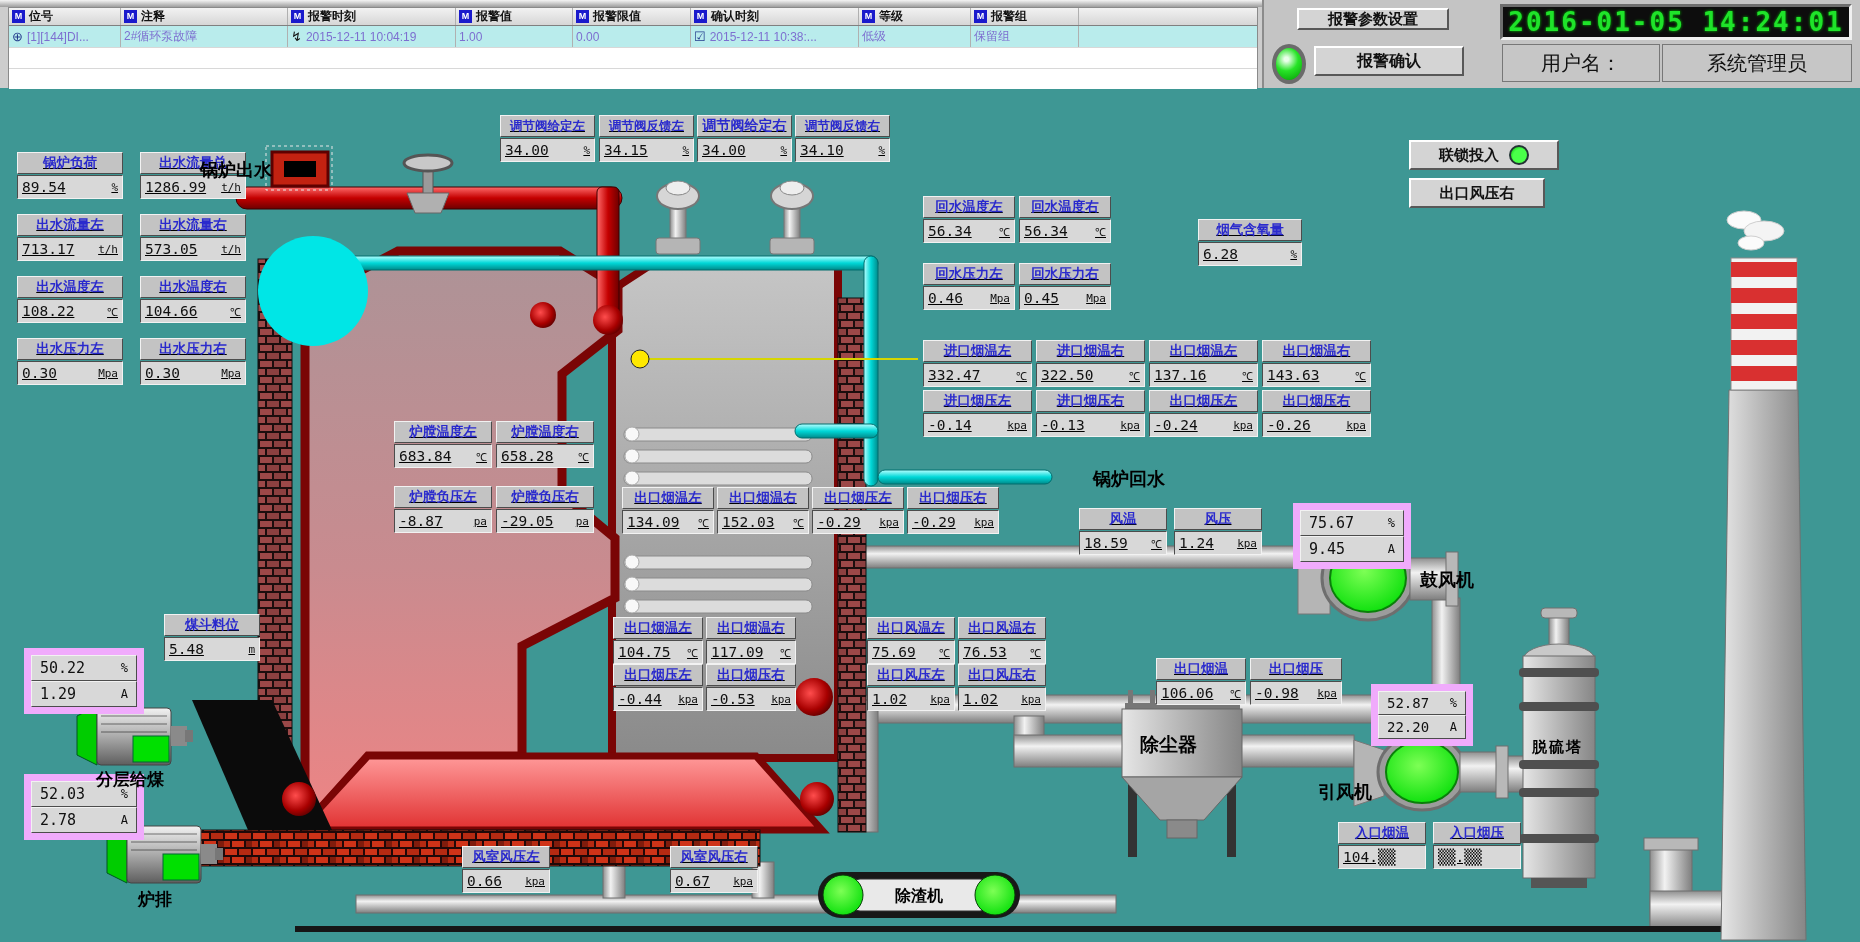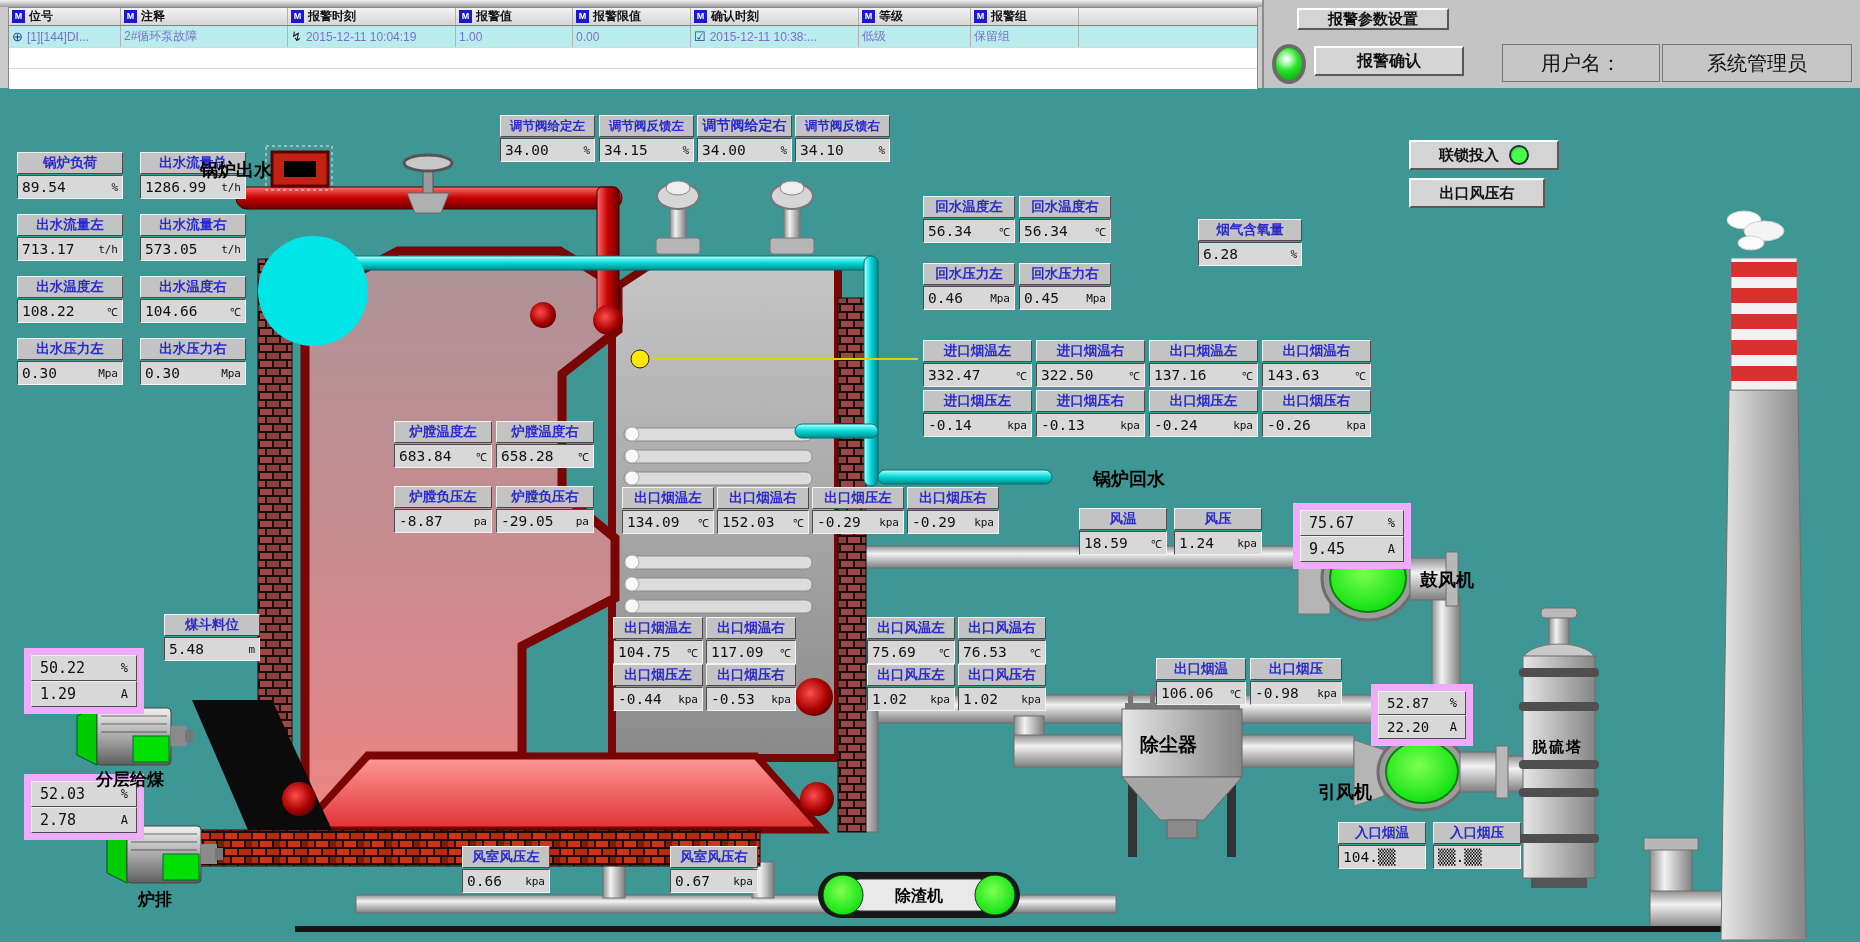--- a/index.html
+++ b/index.html
@@ -26,21 +26,21 @@
          color:#111;font-weight:bold;display:flex;align-items:center;justify-content:center;cursor:pointer;box-sizing:border-box;}
   .clock{position:absolute;left:1500px;top:4px;width:352px;height:36px;background:#0d0d0d;border:3px solid;
          border-color:#6e6e6e #f0f0f0 #f0f0f0 #6e6e6e;box-sizing:border-box;display:flex;align-items:center;justify-content:center;
          color:#1fe32a;font-family:"DejaVu Sans Mono",monospace;font-size:26px;font-weight:bold;letter-spacing:2px;text-shadow:0 0 3px #0c0;}
   .ubox{position:absolute;top:44px;height:38px;background:#c6c6c6;border:1px solid #777;box-sizing:border-box;
         display:flex;align-items:center;justify-content:center;font-size:20px;color:#111;}
   .lamp{position:absolute;left:1272px;top:44px;width:34px;height:40px;border-radius:50%;
         background:radial-gradient(circle at 40% 35%,#eaffea 8%,#27e427 45%,#0aa60a 90%);
         border:4px solid #6b6b6b;box-sizing:border-box;}
   
-  .g{position:absolute;z-index:20;}
+  .g{position:absolute;z-index:20;text-decoration:underline;}
   .gl{height:22px;background:#c3c3c3;border:1px solid;border-color:#f2f2f2 #4c4c4c #4c4c4c #f2f2f2;
       color:#2a2acd;font-weight:bold;font-size:13.5px;display:flex;align-items:center;justify-content:center;
       white-space:nowrap;box-sizing:border-box;}
   .gv{height:24px;background:#d8d8d8;border:1px solid;border-color:#4c4c4c #f2f2f2 #f2f2f2 #4c4c4c;margin-top:1px;
       color:#101010;font-size:14.5px;font-family:"DejaVu Sans Mono",monospace;display:flex;align-items:center;
       justify-content:space-between;padding:0 4px;box-sizing:border-box;white-space:nowrap;}
   .gv .u{font-size:11px;}
   
   .m{position:absolute;z-index:20;border:7px solid #f0abfc;}
   .mr{height:26px;background:#d8d8d8;border:1px solid;border-color:#f2f2f2 #4c4c4c #4c4c4c #f2f2f2;
@@ -385,20 +385,21 @@
     </div>
     <div class="arow aempty"></div>
     <div class="arow aempty"></div>
   </div>
 
   <div class="rpanel">
     <div class="btn3d" style="left:33px;top:8px;width:152px;height:22px;font-size:15px">报警参数设置</div>
     <div class="btn3d" style="left:50px;top:46px;width:150px;height:30px;font-size:16px">报警确认</div>
   </div>
   <div class="lamp"></div>
+  <div class="clock">2016-01-05 14:24:01</div>
   <div class="ubox" style="left:1502px;width:158px">用户名：</div>
   <div class="ubox" style="left:1662px;width:190px">系统管理员</div>
 </div>
 
 <div class="btn3d ctrlbtn" style="left:1409px;top:140px;width:150px;height:30px">
   <span>联锁投入</span>
   <span class="ilamp"></span>
 </div>
 <div class="btn3d ctrlbtn" style="left:1409px;top:178px;width:136px;height:30px">出口风压右</div>
 

